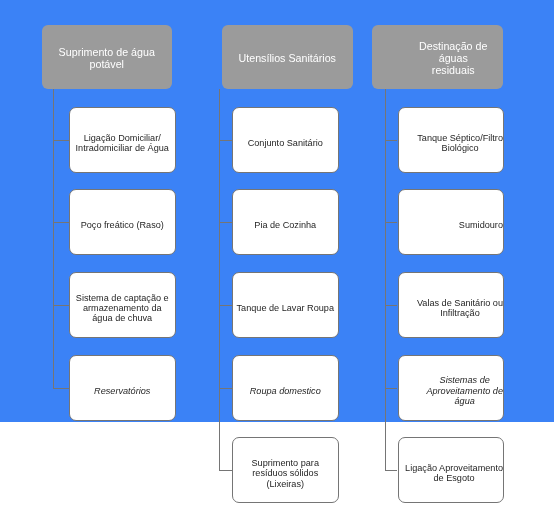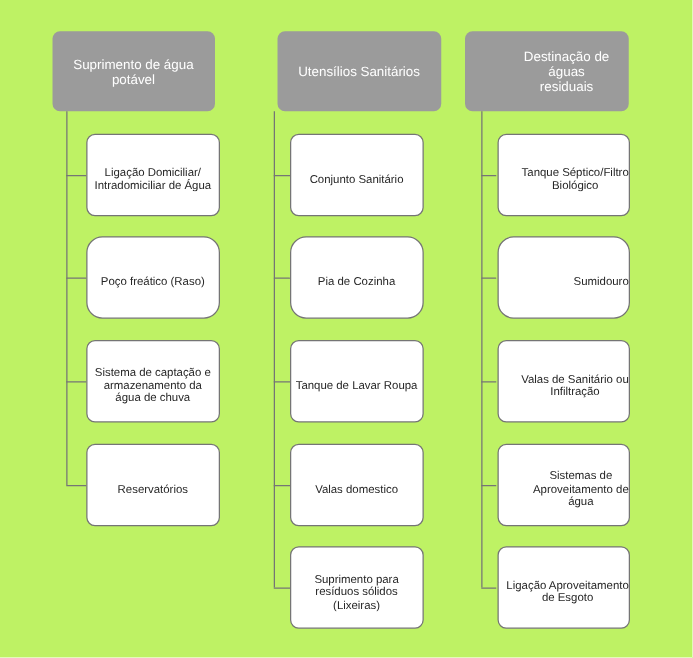--- a/index.html
+++ b/index.html
@@ -4,21 +4,21 @@
 <title>Diagrama de saneamento domiciliar</title>
 <style>
   html, body {
     margin: 0; padding: 0;
     width: 554px; height: 526px;
     background: #ffffff;
     font-family: "Liberation Sans", sans-serif;
     overflow: hidden;
     -webkit-font-smoothing: antialiased;
   }
-  #diagram { position: relative; width: 554px; height: 526px; background: #bef264; }
+  #diagram { position: relative; width: 554px; height: 422px; background: #3b82f6; }
 
   
   .head {
     position: absolute;
     background: #9b9b9b;
     border-radius: 6px;
     color: #ffffff;
     display: flex; align-items: center; justify-content: center;
     text-align: center;
     font-size: 10.7px;
@@ -59,23 +59,23 @@
   .c3 .node  { left: 397.5px; justify-content: flex-end; }
   .c1 .vline, .c1 .hline { left: 53px; }
   .c2 .vline, .c2 .hline { left: 218.8px; }
   .c3 .vline, .c3 .hline { left: 384.6px; }
   .c1 .hline { width: 16px; }
   .c2 .hline { width: 13.2px; }
   .c3 .hline { width: 12.9px; }
 
   
   .r1 { top: 106.8px; }
-  .r2 { top: 189.45px; border-radius: 13px; }
+  .r2 { top: 189.45px; }
   .r3 { top: 272.1px; }
-  .r4 { top: 354.75px; }
+  .r4 { top: 354.75px; font-style: italic; }
   .r5 { top: 437.4px; }
   .hline.r1 { top: 139.8px; }
   .hline.r2 { top: 222.45px; }
   .hline.r3 { top: 305.1px; }
   .hline.r4 { top: 387.75px; }
   .hline.r5 { top: 470.4px; }
   .vline.to4 { height: 299.25px; }
   .vline.to5 { height: 381.9px; }
 </style>
 </head>
@@ -104,21 +104,21 @@
     <div class="head"><span class="label">Utensílios Sanitários</span></div>
     <div class="vline to5"></div>
     <div class="hline r1"></div>
     <div class="hline r2"></div>
     <div class="hline r3"></div>
     <div class="hline r4"></div>
     <div class="hline r5"></div>
     <div class="node r1"><span class="label">Conjunto Sanitário</span></div>
     <div class="node r2"><span class="label">Pia de Cozinha</span></div>
     <div class="node r3"><span class="label">Tanque de Lavar Roupa</span></div>
-    <div class="node r4"><span class="label">Valas domestico</span></div>
+    <div class="node r4"><span class="label">Roupa domestico</span></div>
     <div class="node r5"><span class="label">Suprimento para
 resíduos sólidos
 (Lixeiras)</span></div>
   </div>
 
   <div class="col c3">
     <div class="head"><span class="label">Destinação de águas
 residuais</span></div>
     <div class="vline to5"></div>
     <div class="hline r1"></div>

